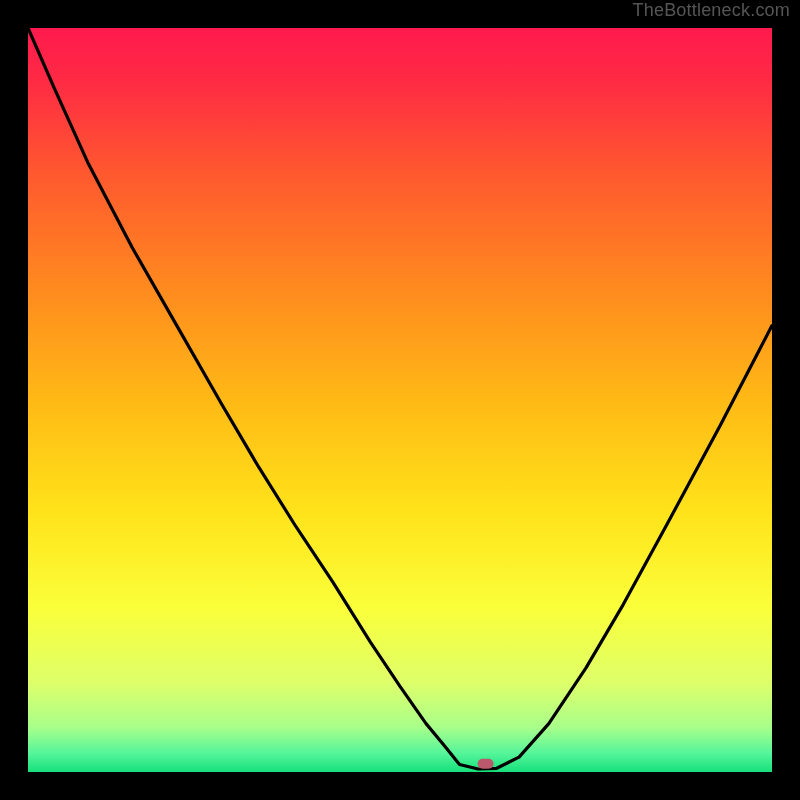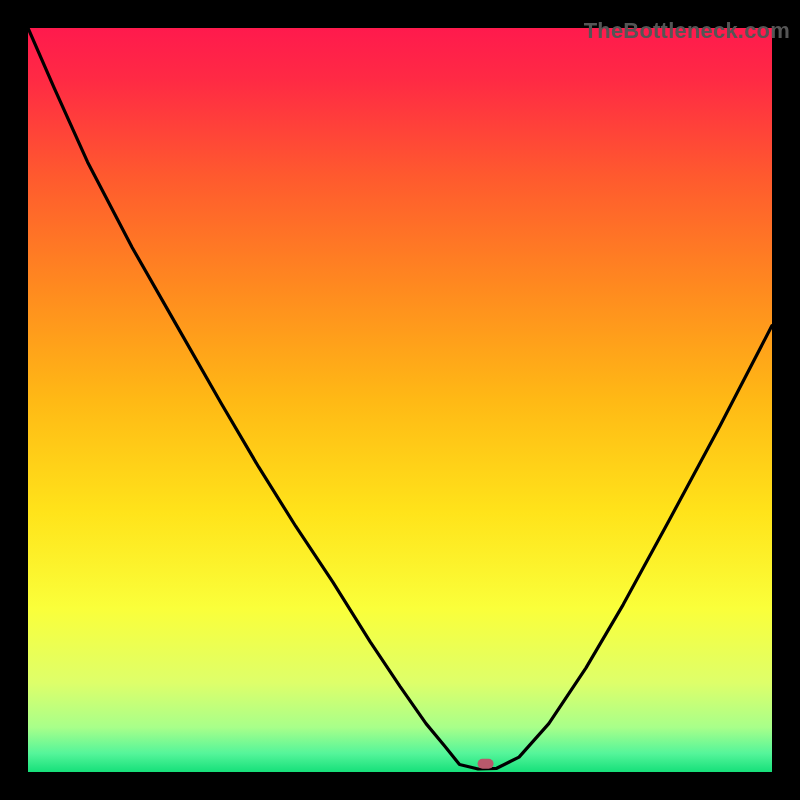--- a/index.html
+++ b/index.html
@@ -12,25 +12,25 @@
     font-family: Arial, Helvetica, sans-serif;
   }
   .frame {
     position: relative;
     width: 800px;
     height: 800px;
     background: #000;
   }
   .watermark {
     position: absolute;
-    top: 18px;
+    top: 0;
     right: 10px;
     color: #555;
-    font-size: 22px;
-    font-weight: 700;
+    font-size: 18px;
+    font-weight: 400;
     letter-spacing: 0.2px;
     z-index: 5;
   }
   .plot {
     position: absolute;
     left: 28px;
     top: 28px;
     width: 744px;
     height: 744px;
   }

